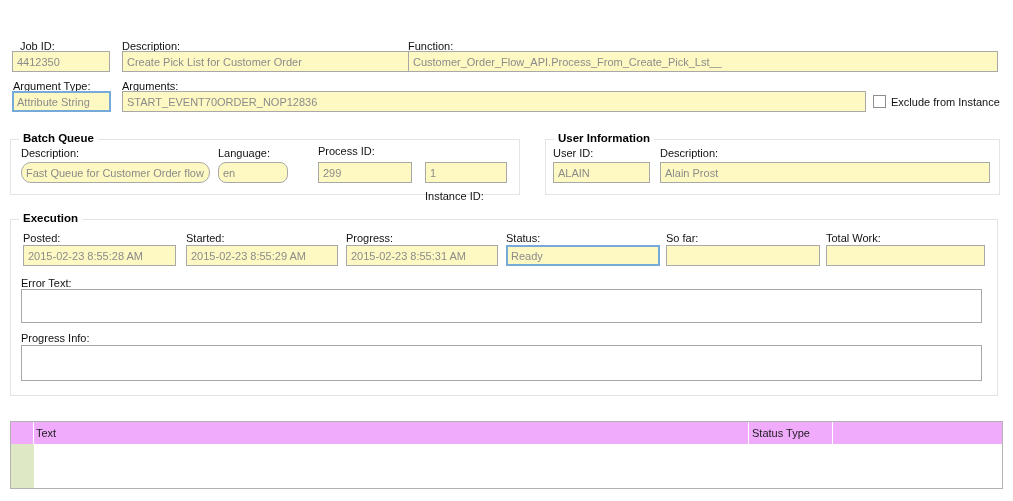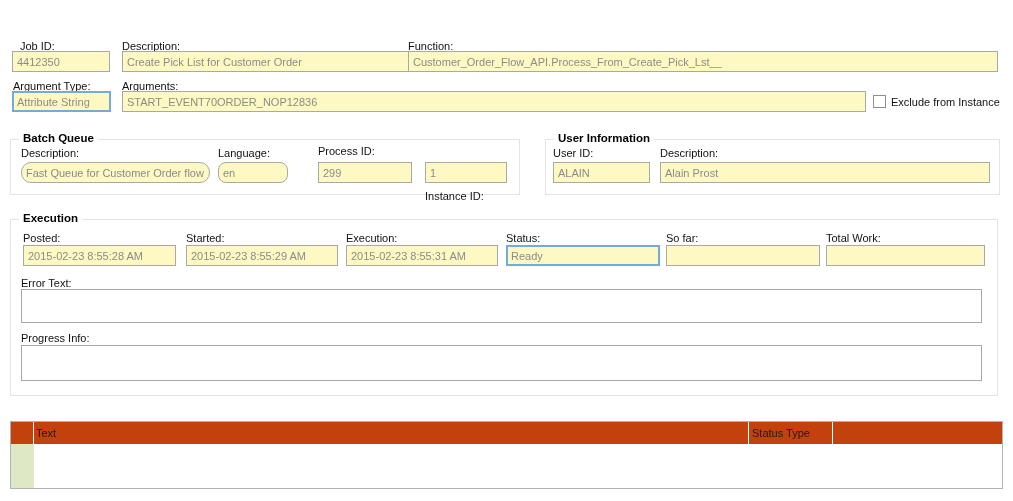--- a/index.html
+++ b/index.html
@@ -20,21 +20,21 @@
     position:absolute; border:1px solid #a8a8a8; background:#fff; resize:none;
     font-family:"Liberation Sans", sans-serif; font-size:11px; color:#8b8b8b; padding:2px 4px; outline:none;
   }
 
   .groupbox { position:absolute; border:1px solid #e4e4e4; background:#fff; }
   .legend { position:absolute; top:-8px; left:8px; background:#fff; padding:0 4px; font-weight:bold; font-size:11.5px; color:#000; white-space:nowrap; }
 
   .checkbox { position:absolute; width:13px; height:13px; border:1px solid #8e8e8e; background:#fff; display:inline-block; }
 
   .grid { position:absolute; left:10px; top:421px; width:993px; height:68px; border:1px solid #b2b2b2; background:#fff; }
-  .grid-header { position:absolute; left:0; top:0; right:0; height:22px; background:#c2410c; display:flex; }
+  .grid-header { position:absolute; left:0; top:0; right:0; height:22px; background:#f0abfc; display:flex; }
   .grid-header .hcell { height:22px; border-right:1px solid #fff; display:flex; align-items:center; padding-left:3px; color:#1c1c1c; }
   .hcell.c-sel { width:23px; }
   .hcell.c-text { width:715px; padding-left:2px; }
   .hcell.c-status { width:84px; }
   .hcell.c-fill { flex:1; border-right:none; }
   .grid-body-row { position:absolute; left:0; top:22px; right:0; bottom:0; display:flex; }
   .sel-cell { width:23px; background:#dfe8c5; height:100%; }
 </style>
 </head>
 <body>
@@ -80,21 +80,21 @@
   <div class="lbl" style="left:660px; top:147px;">Description:</div>
   <input class="inp" style="left: 660px; top: 162px; width: 330px;" value="Alain Prost">
 
   <div class="groupbox" style="left:10px; top:219px; width:988px; height:177px;">
     <span class="legend">Execution</span>
   </div>
   <div class="lbl" style="left:23px; top:232px;">Posted:</div>
   <input class="inp" style="left: 23px; top: 245px; width: 153px;" value="2015-02-23 8:55:28 AM">
   <div class="lbl" style="left:186px; top:232px;">Started:</div>
   <input class="inp" style="left: 186px; top: 245px; width: 152px;" value="2015-02-23 8:55:29 AM">
-  <div class="lbl" style="left:346px; top:232px;">Execution:</div>
+  <div class="lbl" style="left:346px; top:232px;">Progress:</div>
   <input class="inp" style="left: 346px; top: 245px; width: 152px;" value="2015-02-23 8:55:31 AM">
   <div class="lbl" style="left:506px; top:232px;">Status:</div>
   <input class="inp focused" style="left: 506px; top: 245px; width: 154px;" value="Ready">
   <div class="lbl" style="left:666px; top:232px;">So far:</div>
   <input class="inp" style="left: 666px; top: 245px; width: 154px;" value="">
   <div class="lbl" style="left:826px; top:232px;">Total Work:</div>
   <input class="inp" style="left: 826px; top: 245px; width: 159px;" value="">
 
   <div class="lbl" style="left:21px; top:277px;">Error Text:</div>
   <textarea class="ta" style="left: 21px; top: 289px; width: 961px; height: 34px;"></textarea>

